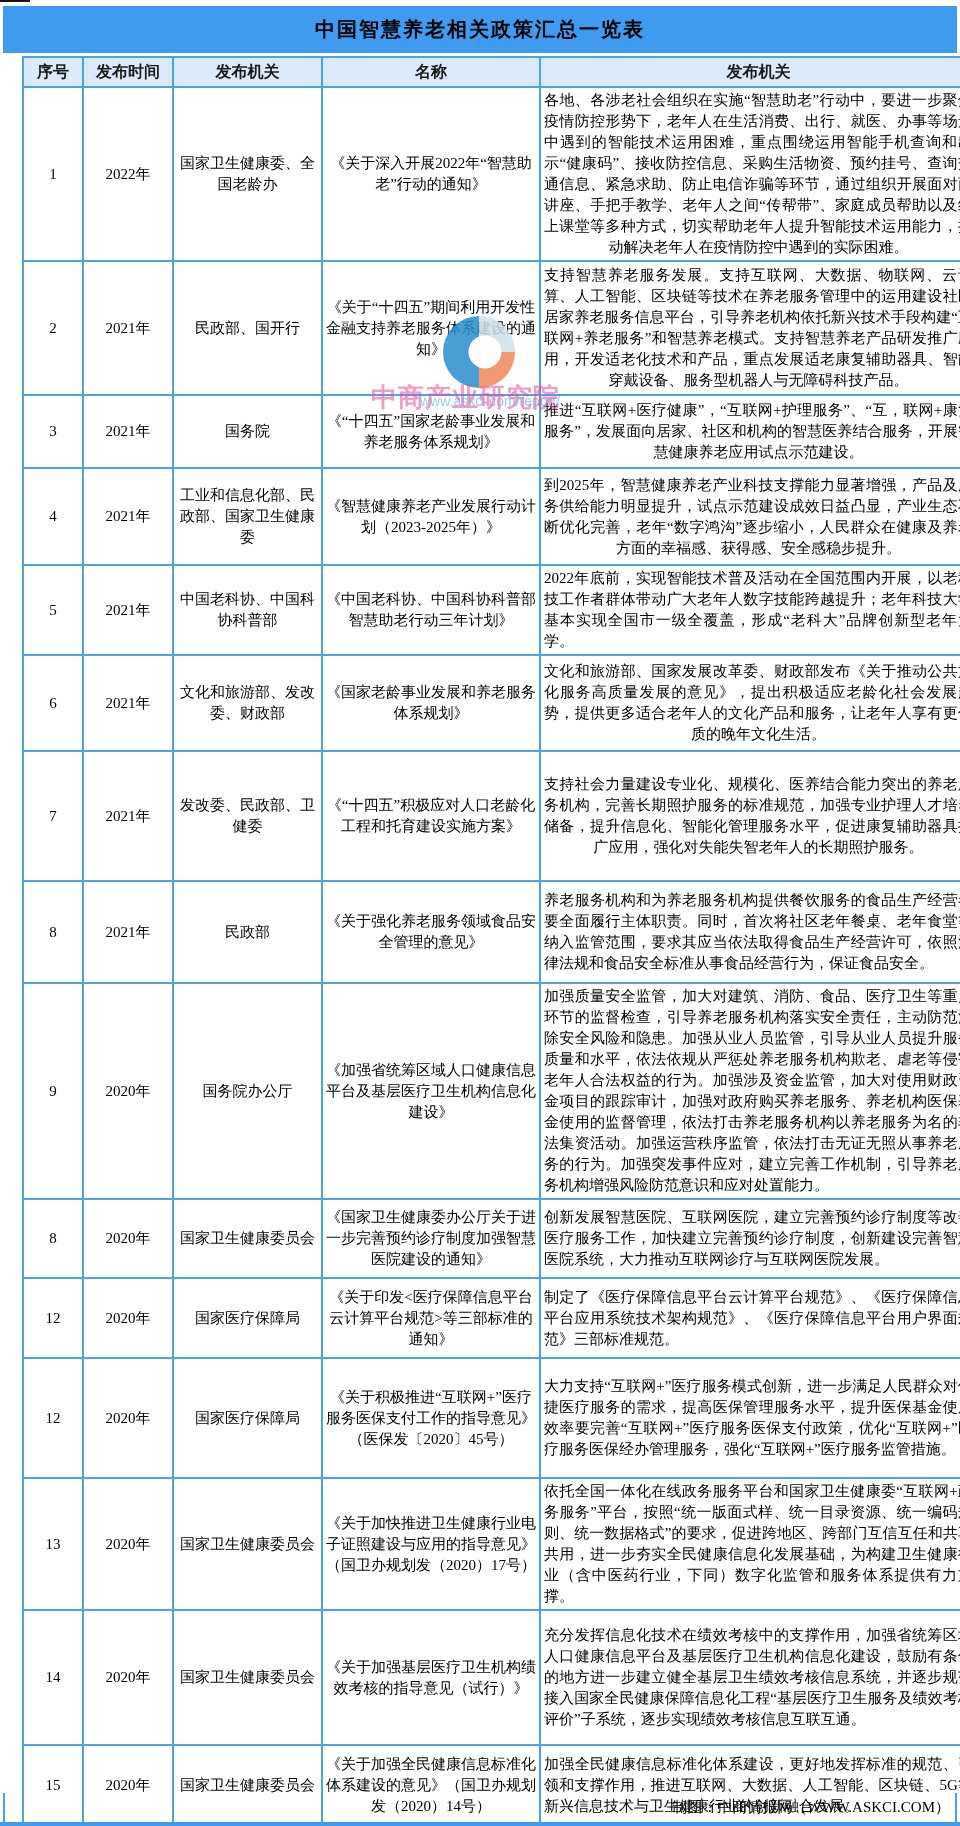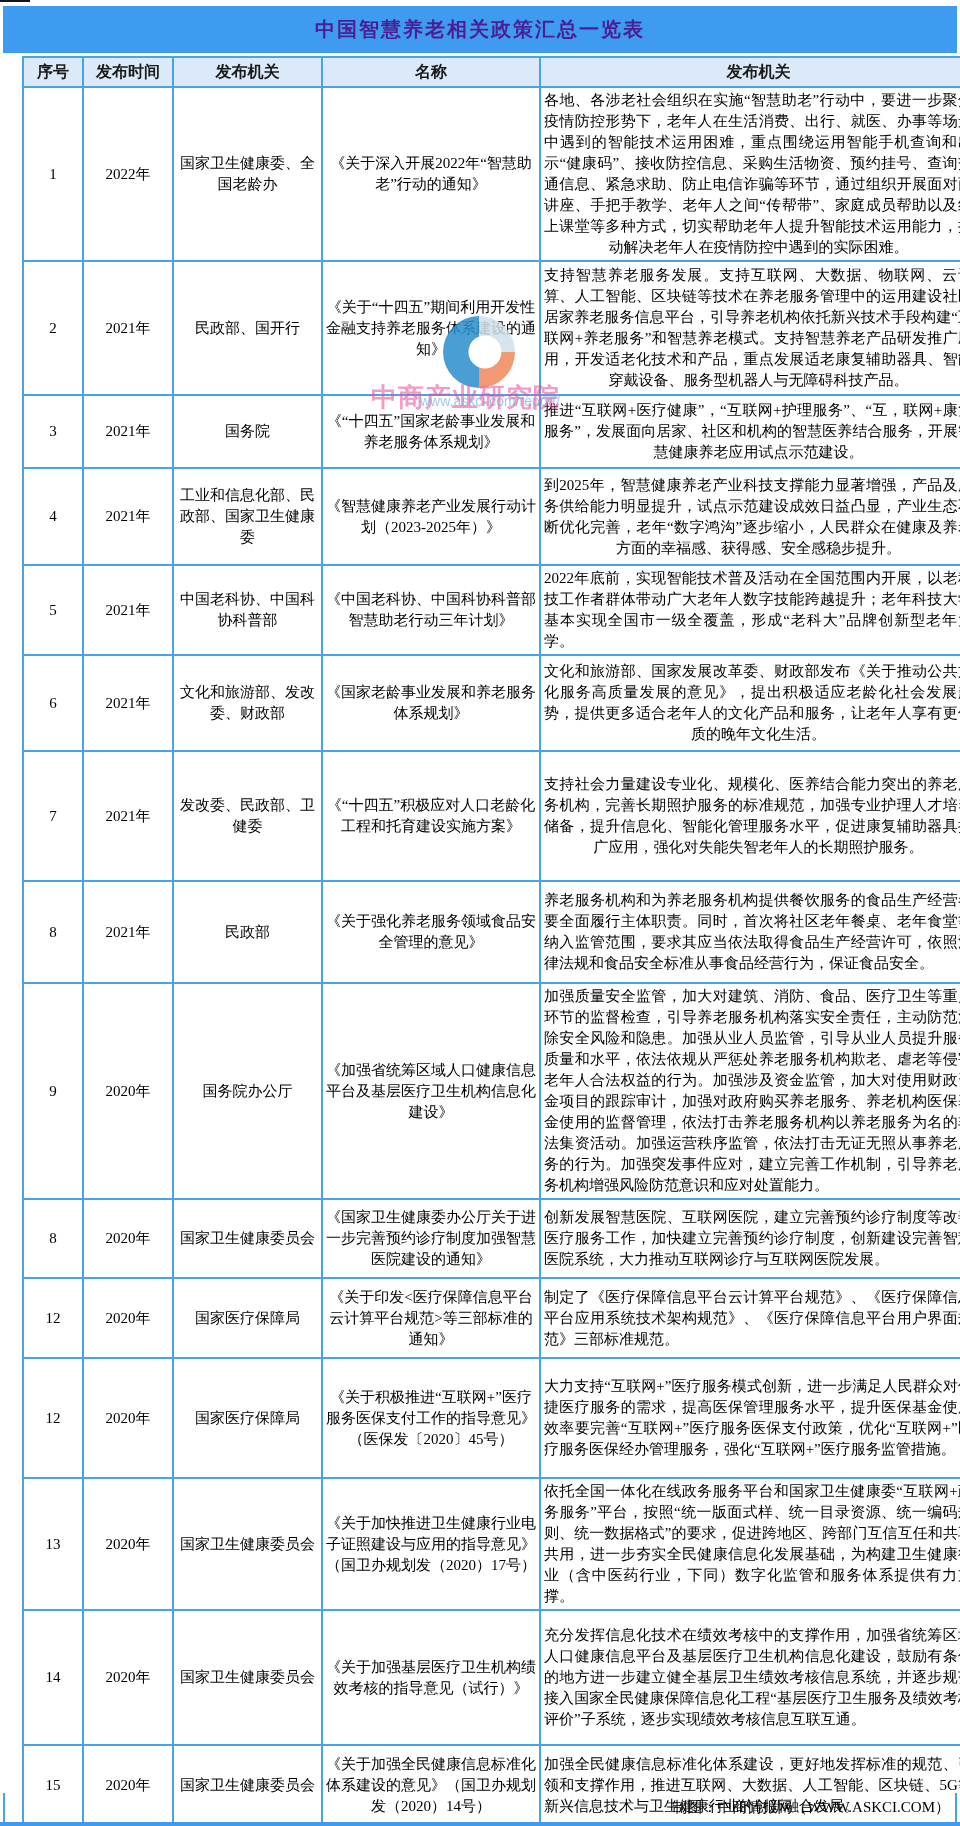--- a/index.html
+++ b/index.html
@@ -3,21 +3,21 @@
 <meta charset="utf-8">
 <style>
   html,body { margin:0; padding:0; }
   body {
     width:960px; height:1826px; background:#ffffff; position:relative;
     font-family:"Liberation Serif","DejaVu Serif",serif; color:#000;
   }
   .top-mark { position:absolute; top:0; left:0; width:30px; height:2px; background:#161616; }
   .title-bar {
     position:absolute; top:6px; left:3px; width:954px; height:47px;
-    background:#3F9BF0; color:#4c1d95; display:flex; align-items:center; justify-content:center;
+    background:#3F9BF0; color:#000000; display:flex; align-items:center; justify-content:center;
     font-family:"Liberation Sans","DejaVu Sans",sans-serif; font-weight:bold;
     font-size:20px; letter-spacing:2px;
   }
   table.policy {
     position:absolute; top:56px; left:3px; width:954px;
     border-collapse:collapse; table-layout:fixed;margin-left:19px;
   }
   col.c-no{width:60px;} col.c-date{width:90px;} col.c-agency{width:149px;}
   col.c-name{width:218px;} col.c-content{width:437px;}
   th, td { border:2px solid #4AA3E8; background:#ffffff; overflow:hidden; }

